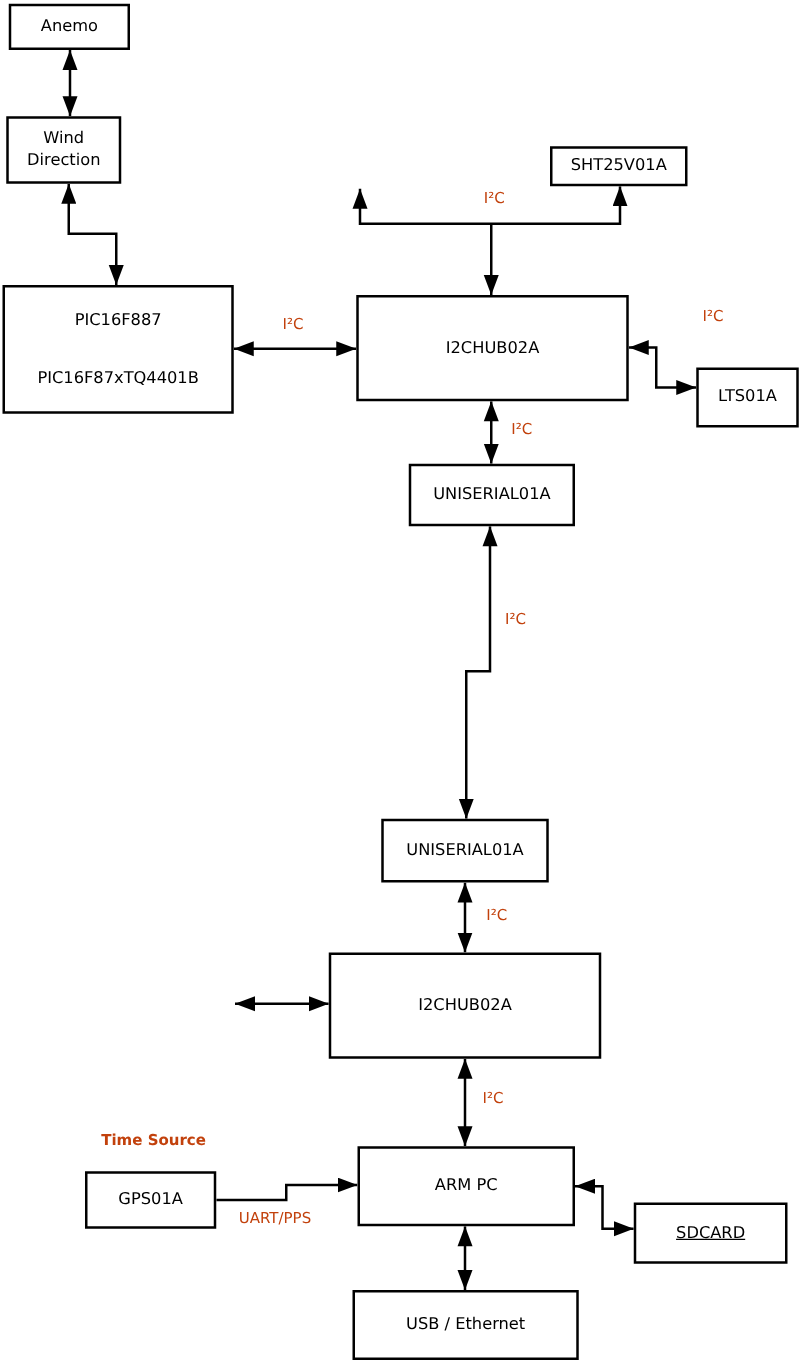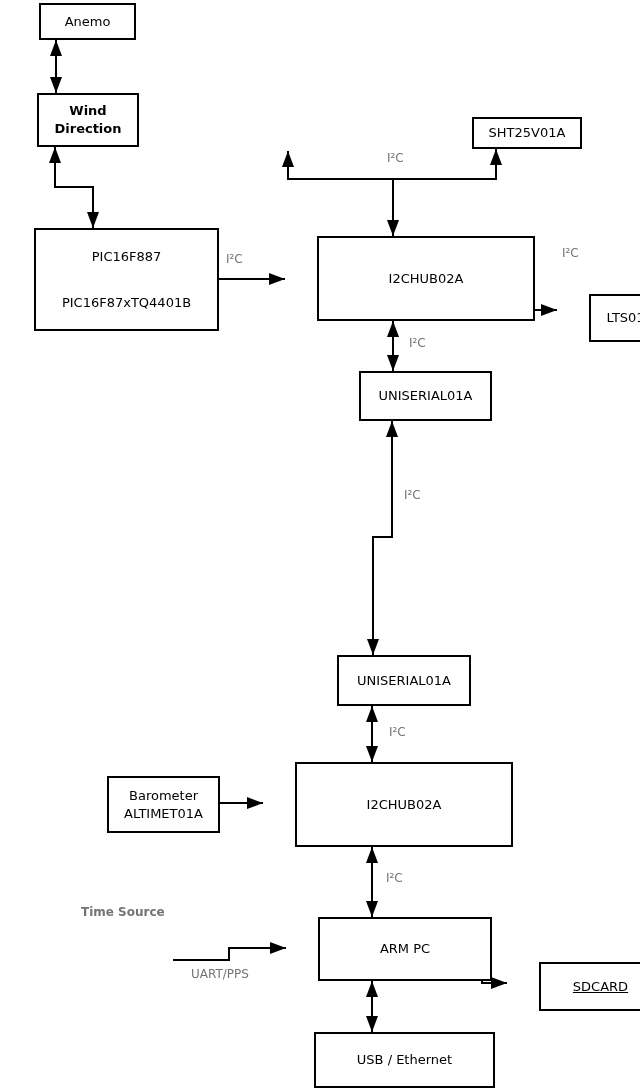--- a/index.html
+++ b/index.html
@@ -10,24 +10,24 @@
     font-family:"DejaVu Sans","Liberation Sans",sans-serif;
     color:#000;
     overflow:hidden;
   }
   #edges{position:absolute;left:0;top:0;width:640px;height:1089px;}
   .edge{stroke:#000;stroke-width:2;fill:none;}
   .node{
     position:absolute;box-sizing:border-box;
     border:2px solid #000;background:#ffffff;
     display:flex;flex-direction:column;align-items:center;justify-content:center;
-    font-size:13px;line-height:1.35;text-align:right;white-space:nowrap;margin-left:32px;
+    font-size:13px;line-height:1.35;text-align:right;white-space:nowrap;
   }
   .elabel{
-    position:absolute;font-size:12px;line-height:1;white-space:nowrap;color:#737373;
+    position:absolute;font-size:12px;line-height:1;white-space:nowrap;color:#c2410c;
   }
 </style>
 </head>
 <body>
 
 <div id="canvas">
 
   <svg id="edges" viewBox="0 0 640 1089">
     <defs>
       <marker id="ae" markerUnits="userSpaceOnUse" markerWidth="17" markerHeight="13" refX="16" refY="6" orient="auto">
@@ -51,21 +51,21 @@
     <path class="edge" d="M372,847 L372,917" marker-start="url(#as)" marker-end="url(#ae)"></path>
     <path class="edge" d="M173,960 L229,960 L229,948 L286,948" marker-end="url(#ae)"></path>
     <path class="edge" d="M460,949 L482,949 L482,983 L507,983" marker-start="url(#as)" marker-end="url(#ae)"></path>
     <path class="edge" d="M372,981 L372,1032" marker-start="url(#as)" marker-end="url(#ae)"></path>
   </svg>
 
   <div class="node" style="left:7px;top:3px;width:97px;height:37px;">
     <span>Anemo</span>
   </div>
 
-  <div class="node" style="left:5px;top:93px;width:102px;height:54px;font-weight:bold;">
+  <div class="node" style="left:5px;top:93px;width:92px;height:54px;">
     <span>Wind</span>
     <span>Direction</span>
   </div>
 
   <div class="node" style="left:2px;top:228px;width:185px;height:103px;gap:28px;">
     <span>PIC16F887</span>
     <span>PIC16F87xTQ4401B</span>
   </div>
 
 
@@ -86,25 +86,24 @@
   </div>
 
   <div class="node" style="left:305px;top:655px;width:134px;height:51px;">
     <span>UNISERIAL01A</span>
   </div>
 
   <div class="node" style="left:263px;top:762px;width:218px;height:85px;">
     <span>I2CHUB02A</span>
   </div>
 
-  <div class="node" style="left:75px;top:776px;width:113px;height:57px;">
-    <span>Barometer</span>
-    <span>ALTIMET01A</span>
+
+  <div class="node" style="left:68px;top:937px;width:105px;height:46px;">
+    <span>GPS01A</span>
   </div>
-
 
   <div class="node" style="left:286px;top:917px;width:174px;height:64px;">
     <span>ARM PC</span>
   </div>
 
   <div class="node" style="left:507px;top:962px;width:123px;height:49px;text-decoration:underline;">
     <span>SDCARD</span>
   </div>
 
   <div class="node" style="left:282px;top:1032px;width:181px;height:56px;">

